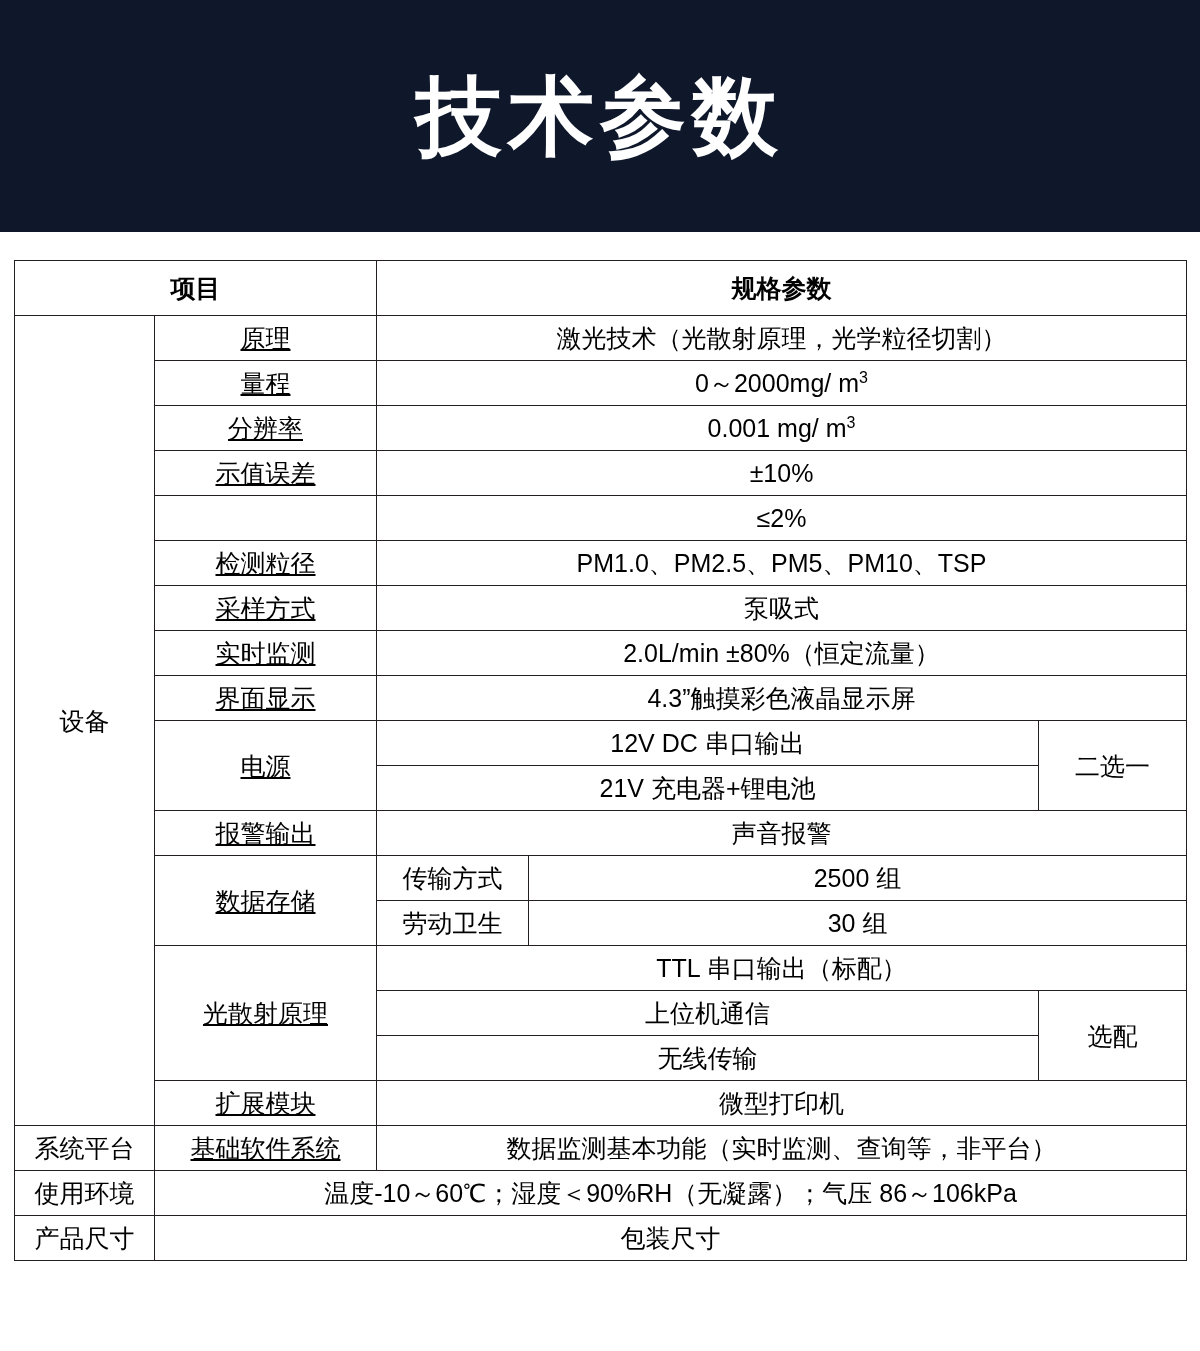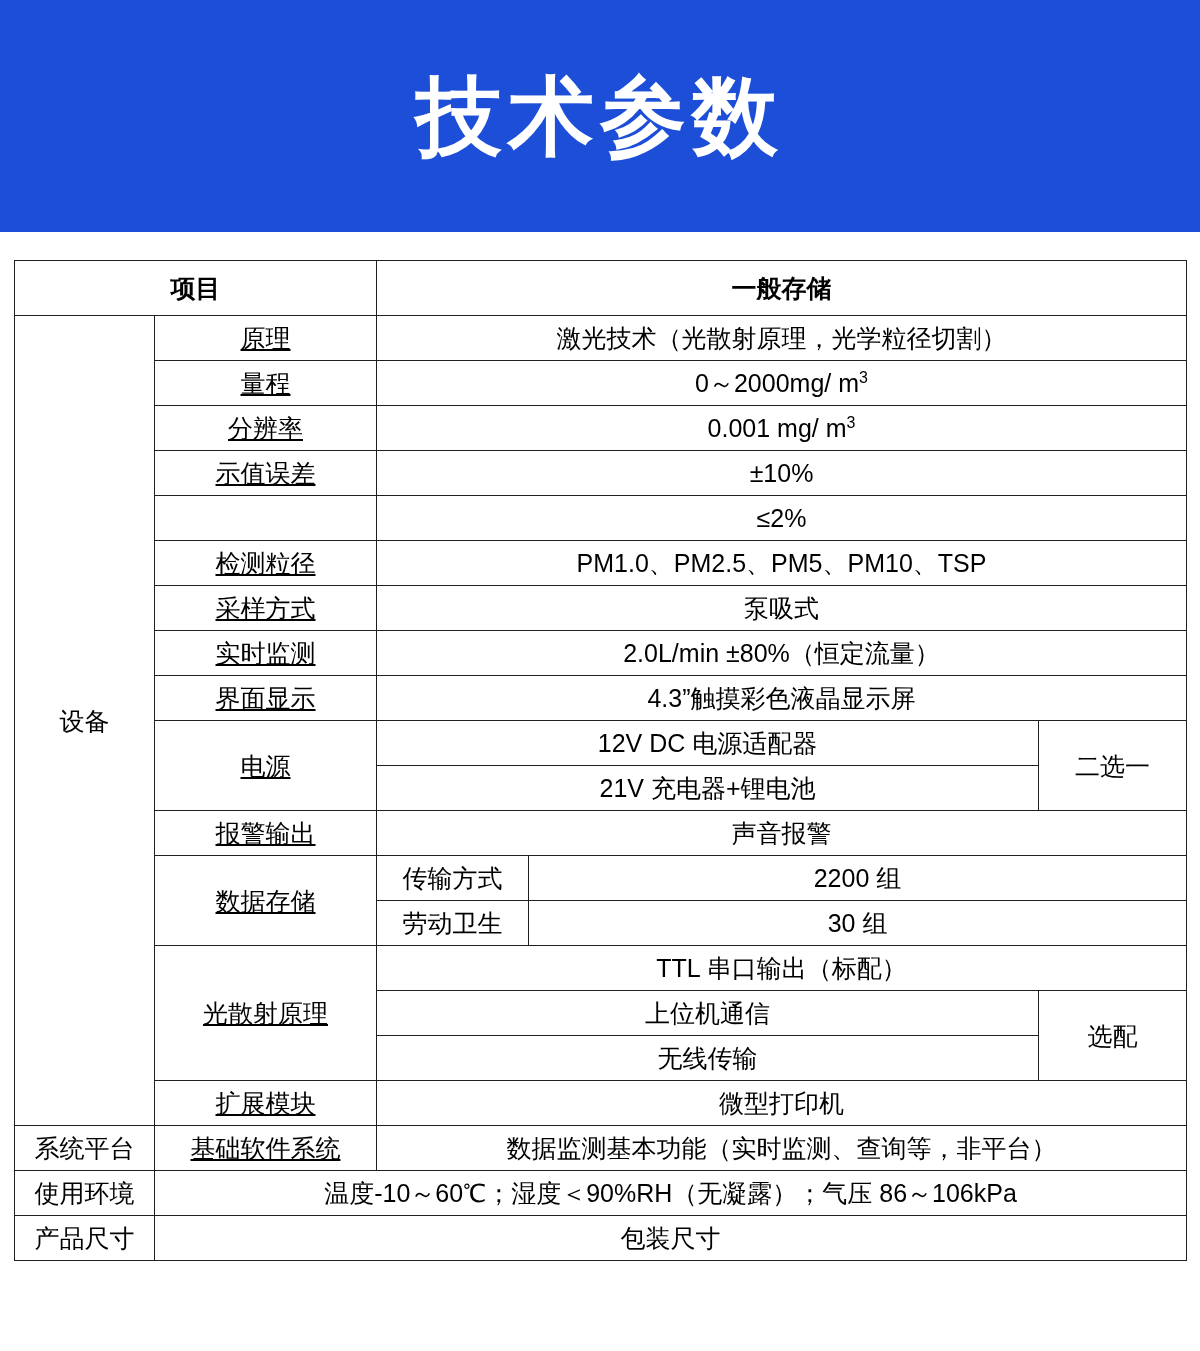--- a/index.html
+++ b/index.html
@@ -10,21 +10,21 @@
   body {
     width: 1200px;
     height: 1351px;
     font-family: "Liberation Sans", sans-serif;
     color: #000000;
     overflow: hidden;
   }
   .banner {
     width: 1200px;
     height: 232px;
-    background: #1d4ed8;
+    background: #0f172a;
     display: flex;
     align-items: center;
     justify-content: center;
   }
   .banner-title {
     color: #ffffff;
     font-size: 86px;
     font-weight: bold;
     letter-spacing: 6px;
     line-height: 1;
@@ -74,21 +74,21 @@
     <colgroup>
       <col class="c-cat">
         <col class="c-item">
         <col class="c-sub">
         <col class="c-val">
         <col class="c-note">
     </colgroup>
     <tbody>
       <tr>
         <td class="head" colspan="2">项目</td>
-        <td class="head" colspan="3">一般存储</td>
+        <td class="head" colspan="3">规格参数</td>
       </tr>
 
       <tr>
         <td class="catlabel" rowspan="18">设备</td>
         <td class="rowlabel">原理</td>
         <td colspan="3">激光技术（光散射原理，光学粒径切割）</td>
       </tr>
 
       <tr>
         <td class="rowlabel">量程</td>
@@ -125,36 +125,36 @@
         <td colspan="3">2.0L/min ±80%（恒定流量）</td>
       </tr>
 
       <tr>
         <td class="rowlabel">界面显示</td>
         <td colspan="3">4.3”触摸彩色液晶显示屏</td>
       </tr>
 
       <tr>
         <td class="rowlabel" rowspan="2">电源</td>
-        <td colspan="2">12V DC 电源适配器</td>
+        <td colspan="2">12V DC 串口输出</td>
         <td rowspan="2">二选一</td>
       </tr>
       <tr>
         <td colspan="2">21V 充电器+锂电池</td>
       </tr>
 
       <tr>
         <td class="rowlabel">报警输出</td>
         <td colspan="3">声音报警</td>
       </tr>
 
       <tr>
         <td class="rowlabel" rowspan="2">数据存储</td>
         <td>传输方式</td>
-        <td colspan="2">2200 组</td>
+        <td colspan="2">2500 组</td>
       </tr>
       <tr>
         <td>劳动卫生</td>
         <td colspan="2">30 组</td>
       </tr>
 
       <tr>
         <td class="rowlabel" rowspan="3">光散射原理</td>
         <td colspan="3">TTL 串口输出（标配）</td>
       </tr>

